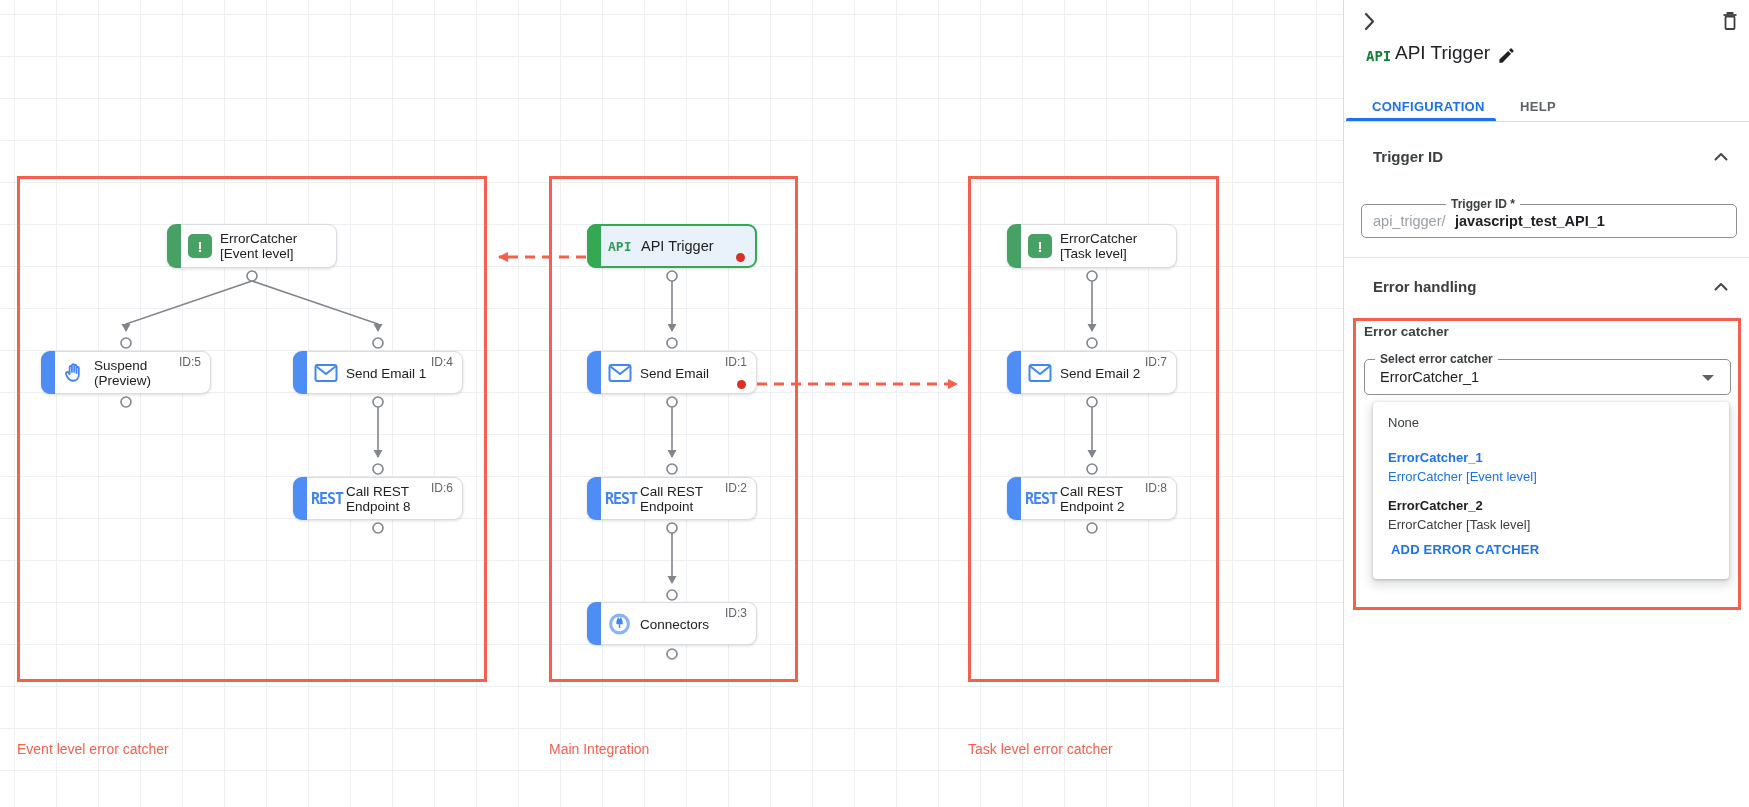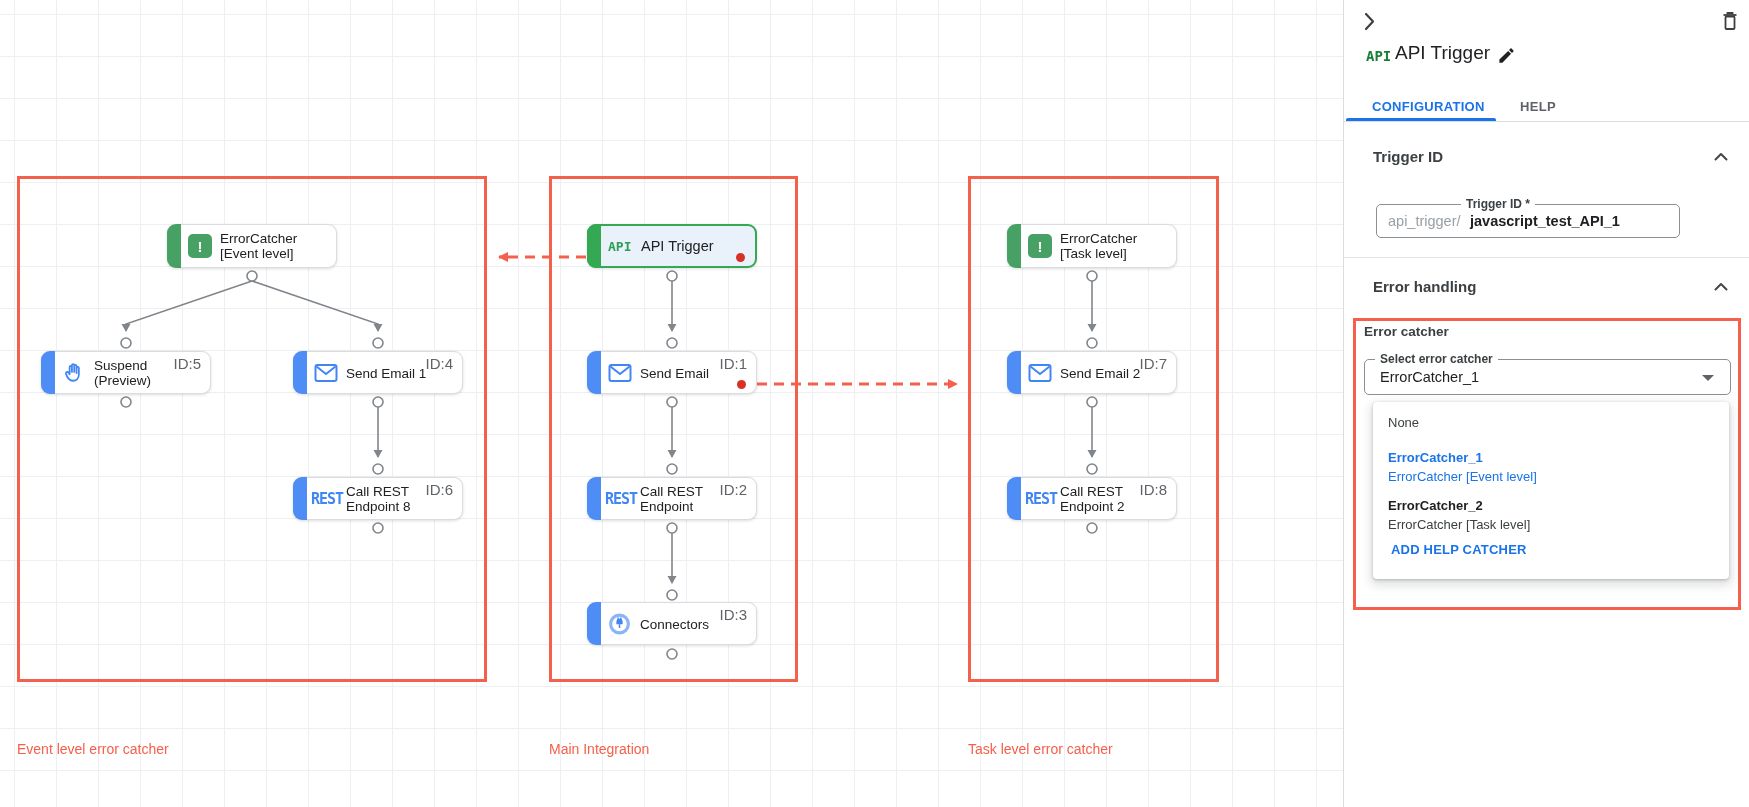--- a/index.html
+++ b/index.html
@@ -18,21 +18,21 @@
   .node{position:absolute;width:170px;box-sizing:border-box;background:#fff;
     border:1px solid #dadce0;border-radius:9px;box-shadow:0 1px 3px rgba(60,64,67,.18);
     display:flex;align-items:center;}
   .node .bar{position:absolute;left:-1px;top:-1px;bottom:-1px;width:14px;
     border-radius:9px 0 0 9px;}
   .bar-blue{background:#4e8df6;} .bar-green{background:#47a164;}
   .node .icon{position:absolute;left:20px;top:50%;transform:translateY(-50%);
     display:flex;align-items:center;justify-content:center;}
   .node .lbl{position:absolute;left:52px;top:50%;transform:translateY(-50%);
     font-size:13.5px;font-weight:500;color:#202124;line-height:15px;width:96px;}
-  .node .nid{position:absolute;right:9px;top:3px;font-size:15px;color:#5f6368;font-weight:400;}
+  .node .nid{position:absolute;right:9px;top:3px;font-size:12px;color:#5f6368;font-weight:400;}
   .node .rdot{position:absolute;right:10px;bottom:4px;width:9px;height:9px;border-radius:50%;background:#d93025;}
   .node-selected{background:#e9f2fa;border:2px solid #34a853;}
   .node-selected .bar{background:#34a853;left:-2px;top:-2px;bottom:-2px;}
   .erricon{width:24px;height:24px;background:#47a164;border-radius:5px;color:#fff;
     font-weight:bold;font-size:15px;display:flex;align-items:center;justify-content:center;}
   .texticon{font-family:"DejaVu Sans Mono",monospace;font-weight:bold;color:#2e9d57;}
   .resticon{font-family:"DejaVu Sans Mono",monospace;font-weight:bold;color:#4285f4;
     font-size:15px;letter-spacing:-1px;}
   
   .panel{position:absolute;left:1343px;top:0;width:406px;height:807px;background:#fff;
@@ -247,21 +247,21 @@
   <span class="tab tab-active" style="left:28px;">CONFIGURATION</span>
   <span class="tab tab-idle" style="left:176px;text-align:right;">HELP</span>
   <div class="tabline"></div>
   <div class="tabind"></div>
 
   <span class="sechead" style="top:148px;">Trigger ID</span>
   <svg class="caret" style="top:152px;" viewBox="0 0 14 9">
     <polyline points="1.5,7.5 7,2 12.5,7.5" fill="none" stroke="#444746" stroke-width="2" stroke-linecap="round" stroke-linejoin="round"></polyline>
   </svg>
 
-  <div class="field" style="left:32px;top:204px;width:304px;height:34px;">
+  <div class="field" style="left:17px;top:204px;width:376px;height:34px;">
     <span class="flabel" style="left:84px;">Trigger ID *</span>
     <span class="ftext" style="position:absolute;left:11px;top:8px;color:#9aa0a6;">api_trigger/</span>
     <span class="ftext" style="position:absolute;left:93px;top:8px;font-weight:600;">javascript_test_API_1</span>
   </div>
 
   <div class="divider" style="top:257px;"></div>
 
   <span class="sechead" style="top:278px;">Error handling</span>
   <svg class="caret" style="top:282px;" viewBox="0 0 14 9">
     <polyline points="1.5,7.5 7,2 12.5,7.5" fill="none" stroke="#444746" stroke-width="2" stroke-linecap="round" stroke-linejoin="round"></polyline>
@@ -276,15 +276,15 @@
     <span class="ftext" style="position:absolute;left:15px;top:9px;">ErrorCatcher_1</span>
     <span style="position:absolute;right:16px;top:15px;width:0;height:0;border-left:6px solid transparent;border-right:6px solid transparent;border-top:6px solid #5f6368;"></span>
   </div>
 
   <div class="menu">
     <span class="mi dk" style="top:13px;">None</span>
     <span class="mi blue" style="top:48px;font-weight:600;">ErrorCatcher_1</span>
     <span class="mi blue" style="top:67px;font-size:13px;">ErrorCatcher [Event level]</span>
     <span class="mi" style="top:96px;font-weight:600;color:#202124;">ErrorCatcher_2</span>
     <span class="mi dk" style="top:115px;font-size:13px;">ErrorCatcher [Task level]</span>
-    <span class="mi blue" style="top:140px;left:18px;font-weight:700;letter-spacing:.2px;">ADD HELP CATCHER</span>
+    <span class="mi blue" style="top:140px;left:18px;font-weight:700;letter-spacing:.2px;">ADD ERROR CATCHER</span>
   </div>
 </div>
 
 </body></html>

